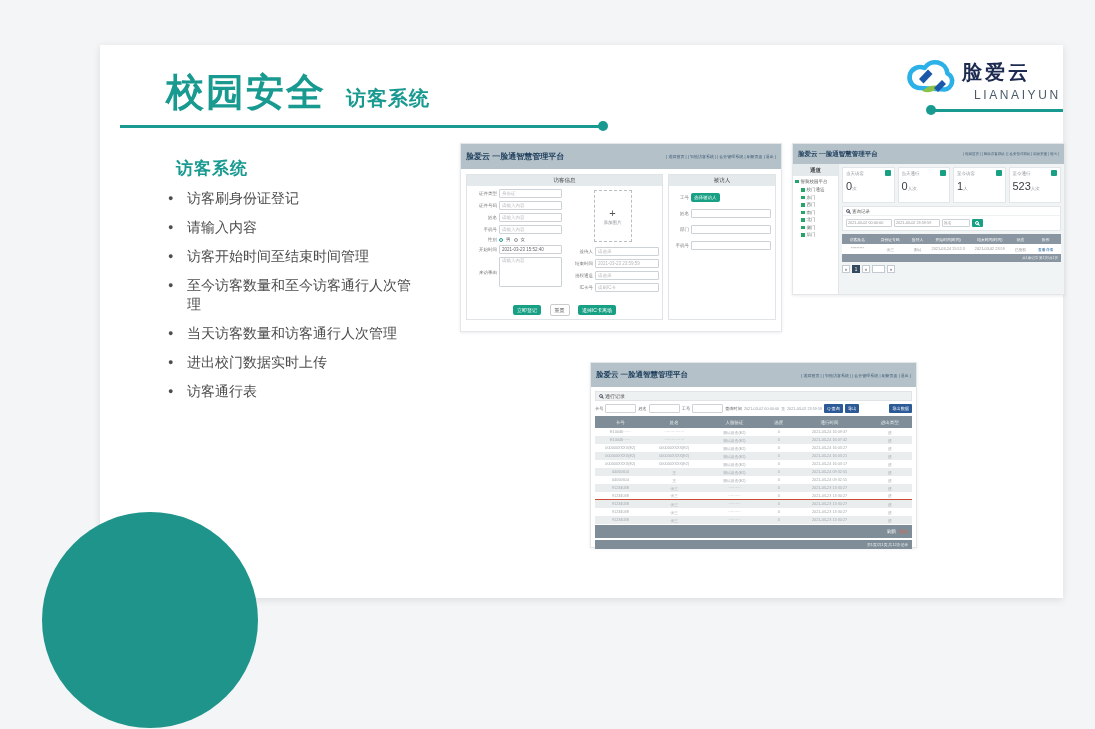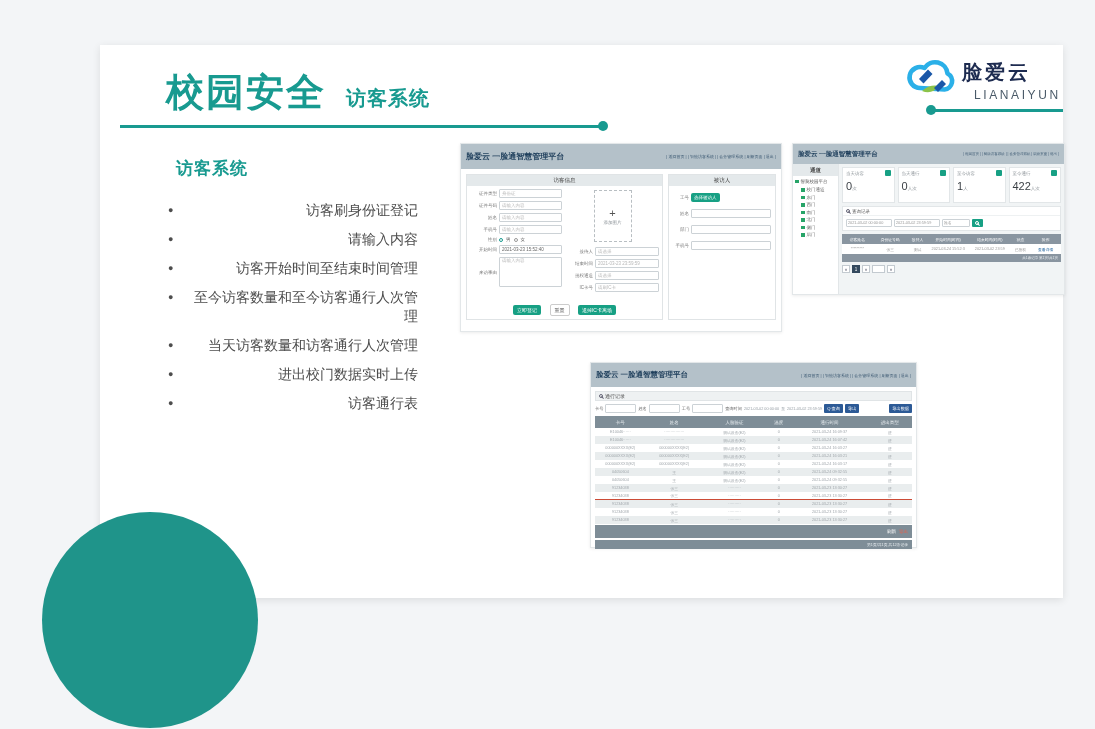--- a/index.html
+++ b/index.html
@@ -17,21 +17,21 @@
   .rule-right-dot { position:absolute; left:826px; top:60px; width:10px; height:10px; border-radius:50%; background:#189a90; }
 
   
   .logo { position:absolute; left:806px; top:10px; display:flex; align-items:center; gap:6px; }
   .logo-text { display:flex; flex-direction:column; }
   .logo-name { font-size:20px; font-weight:bold; color:#1d2b50; letter-spacing:3px; }
   .logo-sub { font-size:12px; color:#4a5a68; letter-spacing:2.6px; margin-top:2px;padding-left:12px; }
 
   
   .list-heading { position:absolute; left:76px; top:112px; font-size:17px; font-weight:bold; color:#189a90; letter-spacing:1px; }
-  .bullets { position:absolute; left:68px; top:156px; width:250px; list-style:none;text-align:right; }
+  .bullets { position:absolute; left:68px; top:144px; width:250px; list-style:none; }
   .bullets li { position:relative; padding-left:19px; margin-bottom:10px; font-size:14px; line-height:19px; color:#4d4d4d; }
   .bullets li::before { content:"●"; position:absolute; left:0; top:0; font-size:9px; color:#4d4d4d; }
 
   
   .big-circle { position:absolute; left:42px; top:512px; width:216px; height:216px; border-radius:50%; background:#1f948a; }
 
   
   .shot { position:absolute; background:#fff; border:1px solid #e3e7e9; box-shadow:0 1px 3px rgba(0,0,0,.08); }
   .shot-header { background:#b4c1c9; display:flex; justify-content:space-between; align-items:center; padding:0 5px; }
   .shot-title { font-weight:bold; color:#1f3f5c; white-space:nowrap; }
@@ -343,21 +343,21 @@
               <span class="stat-label">至今访客</span>
               <span class="stat-badge"></span>
             </div>
             <div class="stat-value"><span>1</span><span class="stat-unit">人</span></div>
           </div>
             <div class="stat">
             <div class="stat-top">
               <span class="stat-label">至今通行</span>
               <span class="stat-badge"></span>
             </div>
-            <div class="stat-value"><span>422</span><span class="stat-unit">人次</span></div>
+            <div class="stat-value"><span>523</span><span class="stat-unit">人次</span></div>
           </div>
           </div>
         <div class="qbox">
           <div class="qtitle">
             <span class="mag"></span>
             <span>查询记录</span>
           </div>
           <div class="qfilter">
             <span class="ibox d1">2021-03-02 00:00:00</span>
             <span class="ibox d2">2021-03-02 23:59:59</span>

